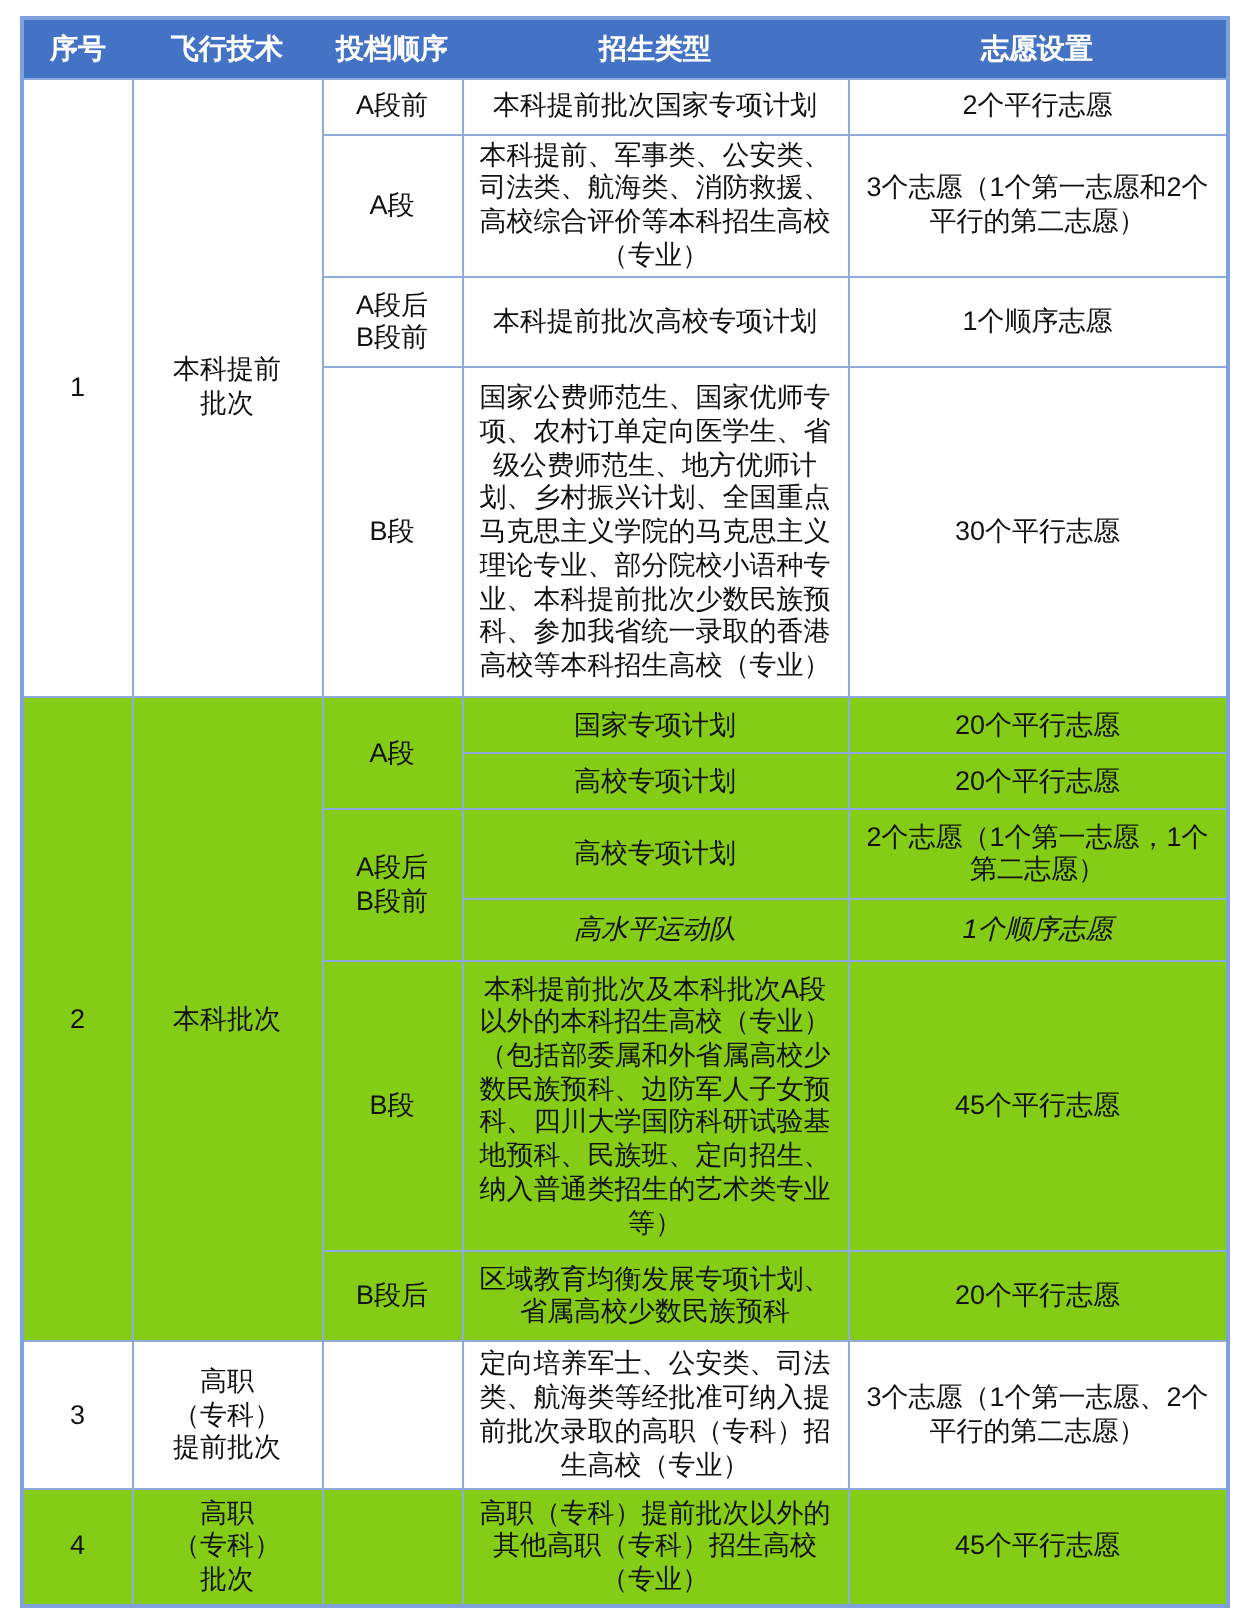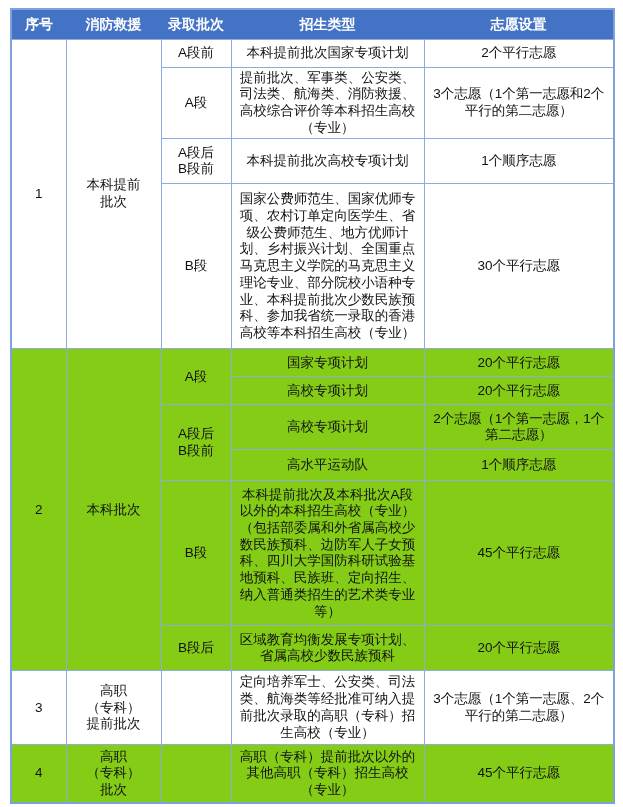--- a/index.html
+++ b/index.html
@@ -40,21 +40,21 @@
     font-size: 14px;
     border: none;
     border-bottom: 1px solid #8faadc;
     height: 30px;
     white-space: nowrap;
   }
   tr.band td { background: #84cc16; }
   tr.plain td { background: #ffffff; margin-top: 12px; }
   
   tr.h28  { height: 28px; }
-  tr.h31  { height: 31px; }
+  tr.h31  { height: 31px; font-style: italic; }
   tr.h45  { height: 45px; }
   tr.h58  { height: 58px; }
   tr.h70  { height: 70px; }
   tr.h74  { height: 74px; }
   tr.h145 { height: 145px; }
   tr.h165 { height: 165px; }
   td.no-cell { font-size: 14px; }
 </style>
 </head>
 <body>
@@ -64,39 +64,39 @@
     <colgroup>
       <col style="width:55px">
       <col style="width:95px">
       <col style="width:70px">
       <col style="width:193px">
       <col style="width:190px">
     </colgroup>
     <thead>
       <tr>
         <th>序号</th>
-        <th>消防救援</th>
-        <th>录取批次</th>
+        <th>飞行技术</th>
+        <th>投档顺序</th>
         <th>招生类型</th>
         <th>志愿设置</th>
       </tr>
     </thead>
     <tbody>
 
       <tr class="plain h28">
         <td class="no-cell" rowspan="4">1</td>
         <td rowspan="4">本科提前
 批次</td>
         <td>A段前</td>
         <td>本科提前批次国家专项计划</td>
         <td>2个平行志愿</td>
       </tr>
       <tr class="plain h70">
         <td>A段</td>
-        <td>提前批次、军事类、公安类、司法类、航海类、消防救援、高校综合评价等本科招生高校（专业）</td>
+        <td>本科提前、军事类、公安类、司法类、航海类、消防救援、高校综合评价等本科招生高校（专业）</td>
         <td>3个志愿（1个第一志愿和2个平行的第二志愿）</td>
       </tr>
       <tr class="plain h45">
         <td>A段后
 B段前</td>
         <td>本科提前批次高校专项计划</td>
         <td>1个顺序志愿</td>
       </tr>
       <tr class="plain h165">
         <td>B段</td>

